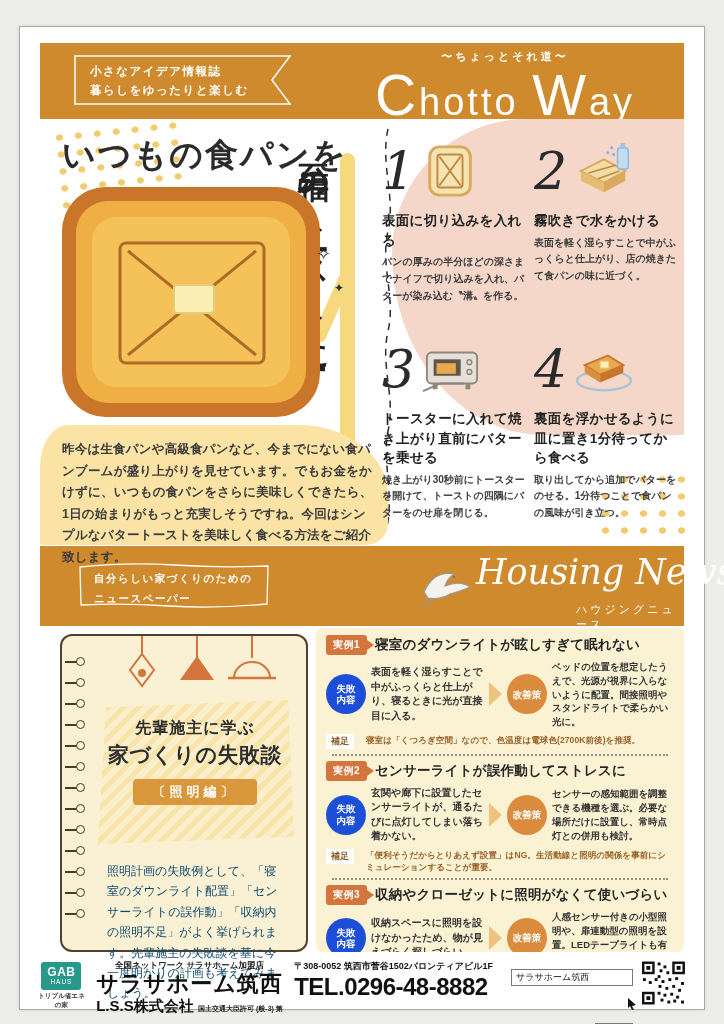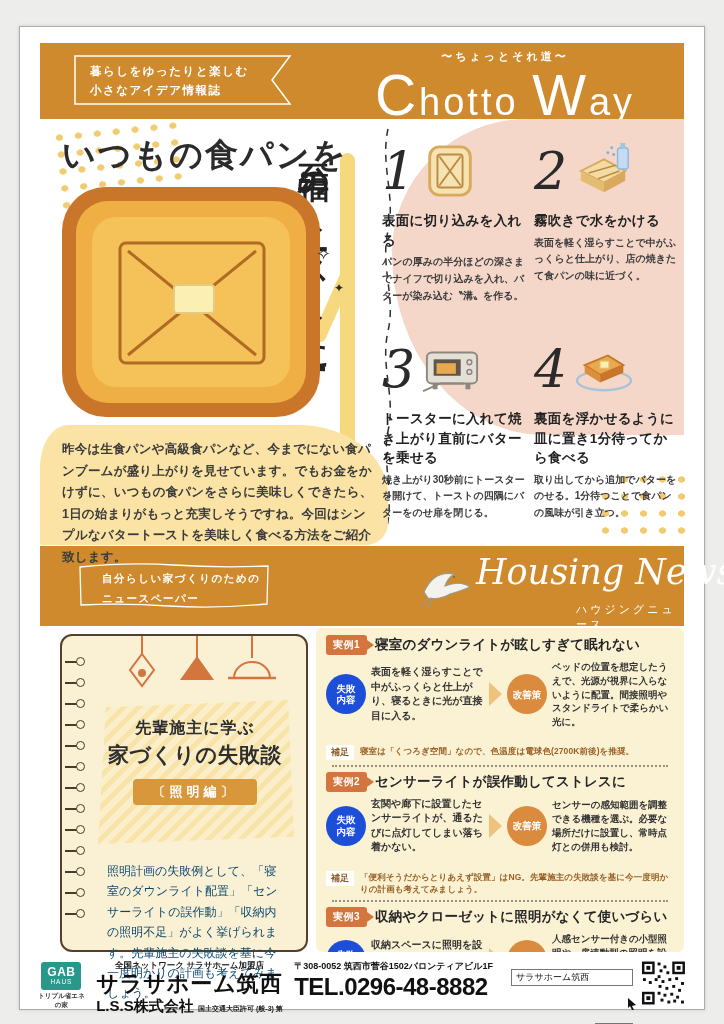--- a/index.html
+++ b/index.html
@@ -60,21 +60,21 @@
   .step2{left:164px;top:2px;}
   .step3{left:12px;top:200px;}
   .step4{left:164px;top:200px;}
   .step-top{display:flex;align-items:center;gap:6px;height:64px;}
   .step-num{font-family:"DejaVu Serif",serif;font-style:italic;font-size:52px;color:#2A2A2A;line-height:1;}
   .step h3{margin:8px 0 4px;font-size:13.5px;font-weight:700;color:#222;line-height:1.45;letter-spacing:.3px;}
   .step p{margin:0;font-size:10px;color:#3C3C3C;line-height:1.68;font-weight:700;}
   
   .hn-band{left:20px;top:519px;width:644px;height:80px;}
   .ribbon2{position:absolute;left:34px;top:13px;width:200px;height:54px;}
-  .ribbon2-text{position:absolute;left:28px;top:10px;color:#fff;font-size:10.5px;line-height:1.9;letter-spacing:1.5px;font-weight:600;}
+  .ribbon2-text{position:absolute;left:20px;top:10px;color:#fff;font-size:10.5px;line-height:1.9;letter-spacing:1.5px;font-weight:600;}
   .bird{position:absolute;left:380px;top:16px;}
   .hn-title{position:absolute;left:436px;top:6px;font-family:"DejaVu Serif",serif;font-style:italic;font-size:35px;color:#fff;white-space:nowrap;}
   .hn-sub{position:absolute;left:536px;top:56px;color:#fff;font-size:11px;letter-spacing:3px;}
   
   .bottom{position:absolute;left:20px;top:599px;width:644px;height:330px;}
   .notebook{
     position:absolute;left:20px;top:8px;width:248px;height:318px;background:#FAF0D4;
     border:2px solid #53412D;border-radius:12px;box-sizing:border-box;
   }
   .rings{position:absolute;left:6px;top:16px;}
@@ -106,21 +106,21 @@
   .case-body{display:flex;align-items:center;gap:5px;margin-top:5px;}
   .circle{
     width:40px;height:40px;border-radius:50%;color:#fff;display:flex;align-items:center;justify-content:center;
     text-align:center;font-weight:700;flex:0 0 auto;white-space:pre-line;line-height:1.2;
   }
   .fail-circle{background:#1d4ed8;font-size:9.5px;}
   .fix-circle{background:#DB8B3D;font-size:9.5px;}
   .fail-text{width:113px;font-size:10px;font-weight:700;color:#333;line-height:1.45;}
   .case-arrow{width:0;height:0;border-top:12px solid transparent;border-bottom:12px solid transparent;border-left:13px solid #EFC27E;flex:0 0 auto;}
   .fix-text{flex:1;font-size:9.5px;font-weight:600;color:#333;line-height:1.45;}
-  .case-note{display:flex;gap:6px;margin-top:16px;align-items:flex-start;}
+  .case-note{display:flex;gap:12px;margin-top:5px;align-items:flex-start;}
   .note-label{background:#fff;color:#8A5A20;font-size:9px;font-weight:700;padding:1px 5px;flex:0 0 auto;}
   .note-text{font-size:8.5px;color:#9A6228;font-weight:600;line-height:1.45;letter-spacing:.1px;}
   .case-sep{border-bottom:2px dotted #9B9183;margin:5px 6px 5px;}
   
   .footer{position:absolute;left:18px;top:933px;width:648px;height:46px;display:flex;align-items:flex-start;justify-content:flex-end;}
   .logo-block{width:48px;text-align:center;}
   .logo-box{width:40px;height:28px;margin:2px auto 0;background:#27988A;border-radius:3px;color:#fff;
     display:flex;flex-direction:column;align-items:center;justify-content:center;line-height:1;}
   .logo-gab{font-size:12px;font-weight:800;letter-spacing:.5px;}
   .logo-haus{font-size:6.5px;letter-spacing:1px;margin-top:1px;}
@@ -147,22 +147,22 @@
 <body>
 
 <div class="page">
 
   <header class="band top-band">
     <div class="ribbon">
       <svg width="218" height="50">
         <path d="M1,1 H216 L198,25 L216,49 H1 Z" fill="none" stroke="#FFFFFF" stroke-width="1.5"></path>
       </svg>
       <div class="ribbon-text">
+        <div>小さなアイデア情報誌</div>
         <div>暮らしをゆったりと楽しむ</div>
-        <div>小さなアイデア情報誌</div>
       </div>
     </div>
     <div class="cw-block">
       <div class="cw-sub">〜ちょっとそれ道〜</div>
       <div class="cw-title">
         <span class="cw-word">Chotto</span>
         <span class="cw-word">Way</span>
       </div>
     </div>
   </header>
@@ -352,21 +352,21 @@
         <div class="case-body">
           <span class="circle fail-circle">失敗
 内容</span>
           <span class="fail-text">玄関や廊下に設置したセンサーライトが、通るたびに点灯してしまい落ち着かない。</span>
           <span class="case-arrow"></span>
           <span class="circle fix-circle">改善策</span>
           <span class="fix-text">センサーの感知範囲を調整できる機種を選ぶ。必要な場所だけに設置し、常時点灯との併用も検討。</span>
         </div>
         <div class="case-note">
           <span class="note-label">補足</span>
-          <span class="note-text">「便利そうだからとりあえず設置」はNG。先輩施主の失敗談を基に今一度明かりの計画も考えてみましょう。</span>
+          <span class="note-text">「便利そうだからとりあえず設置」はNG。生活動線と照明の関係を事前にシミュレーションすることが重要。</span>
         </div>
       </div>
 
       <div class="case-sep"></div>
 
       <div class="case">
         <div class="case-head">
           <span class="case-label">実例3</span>
           <span class="case-title">収納やクローゼットに照明がなくて使いづらい</span>
         </div>

